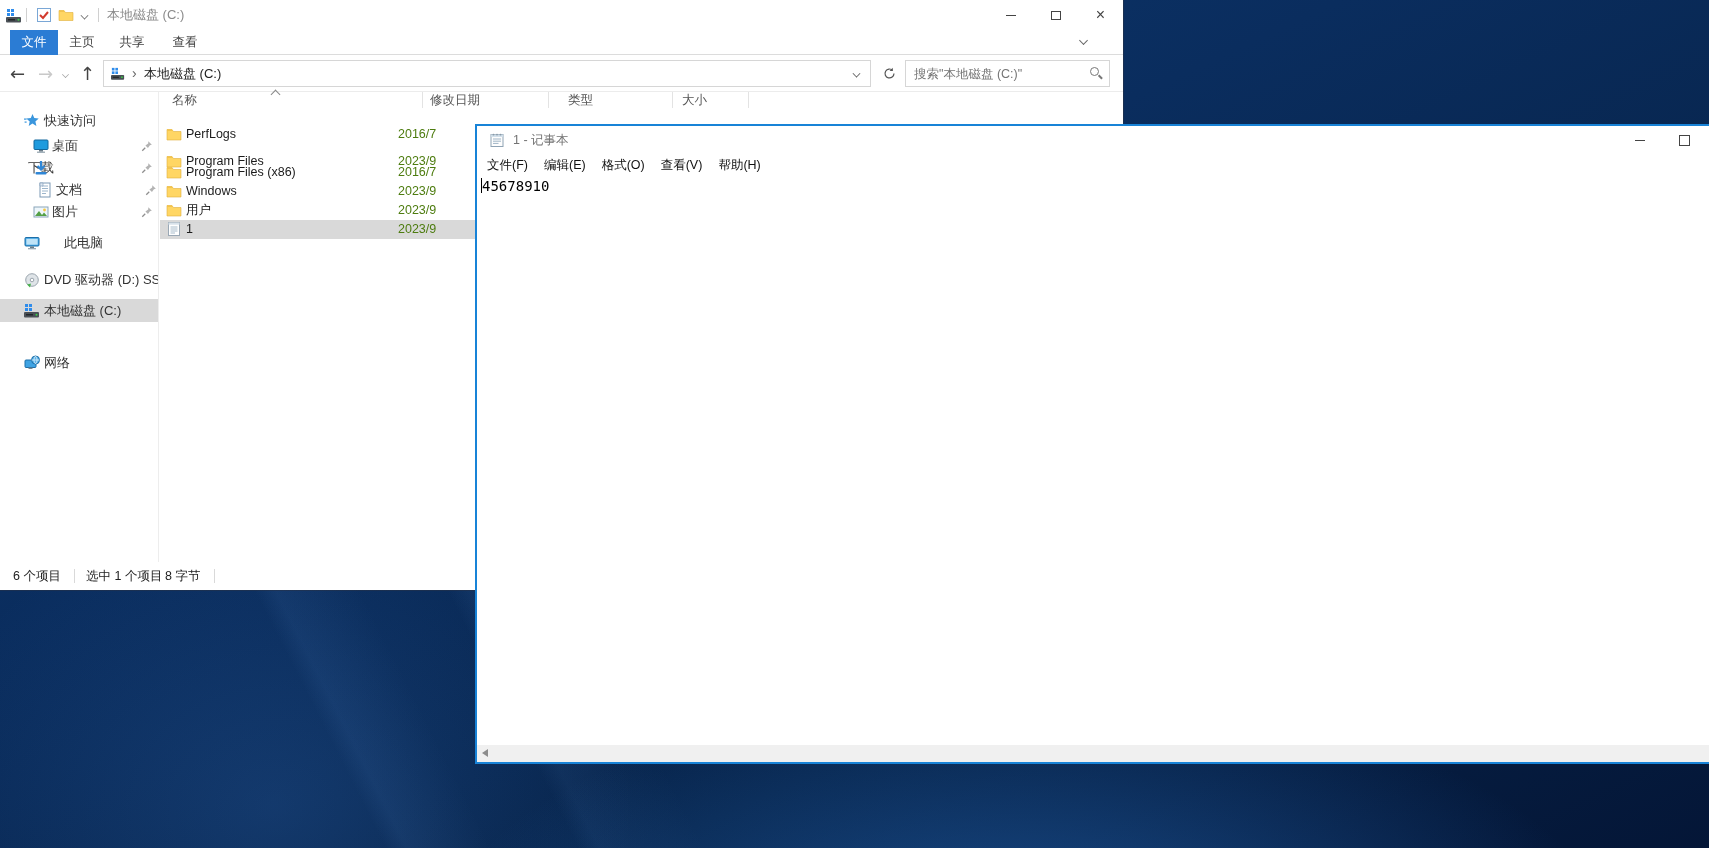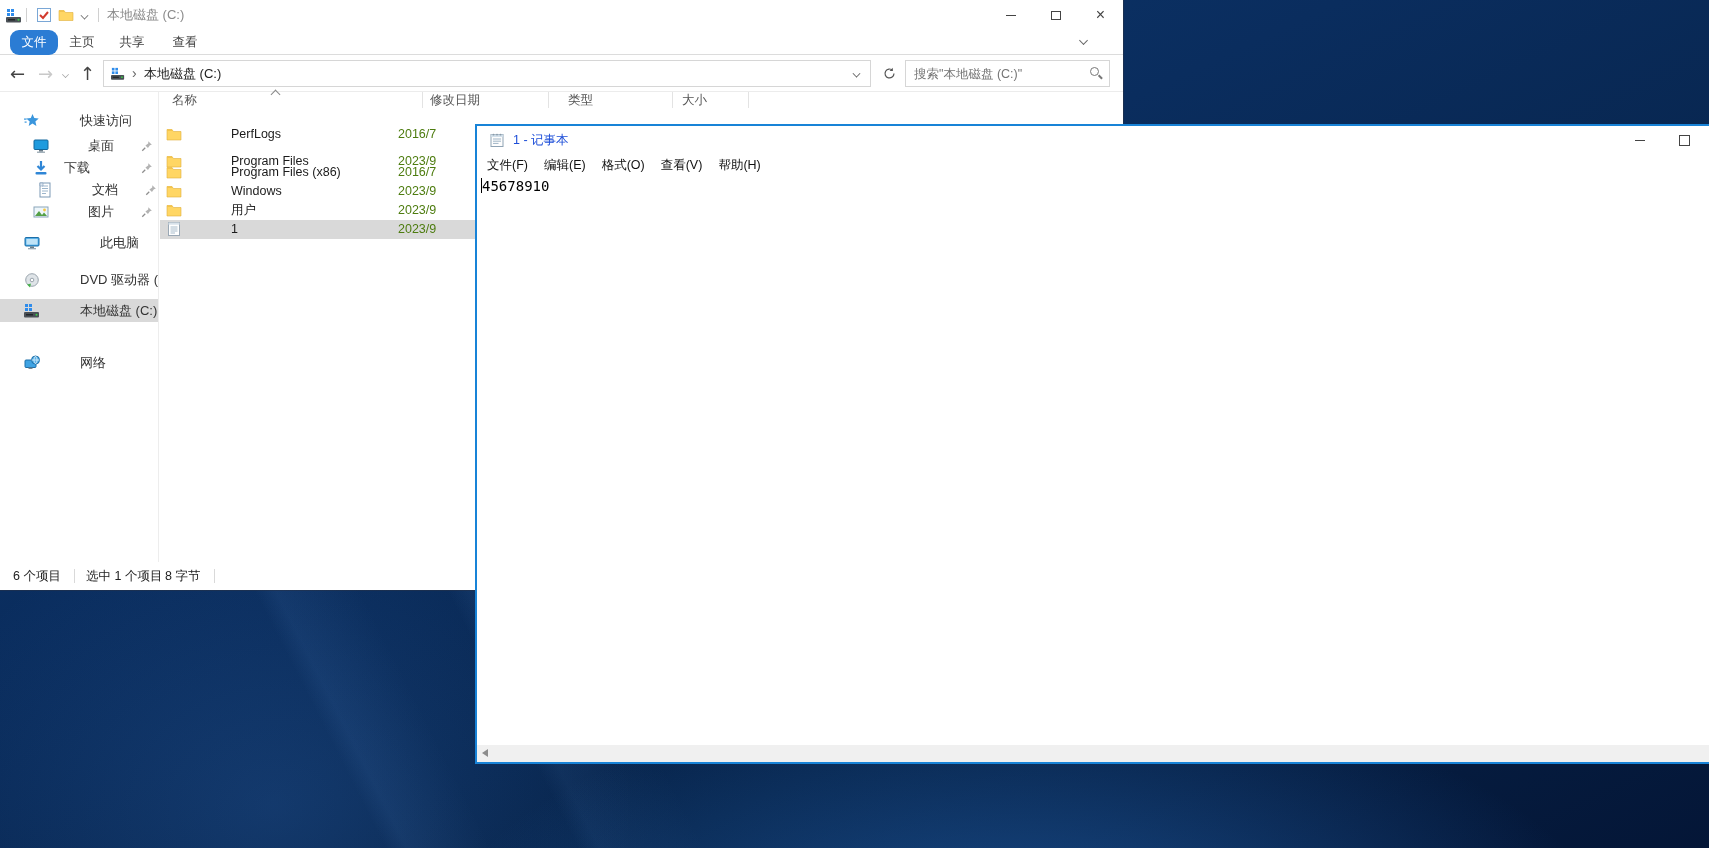--- a/index.html
+++ b/index.html
@@ -23,21 +23,21 @@
   .close-glyph{ font-size:16px; color:#444; line-height:1; }
 
   
   .explorer{ left:0; top:0; width:1123px; height:590px; box-shadow:0 0 0 1px rgba(40,50,70,.55); z-index:1; }
   .ex-titlebar{ position:absolute; left:0; top:0; width:100%; height:30px; background:#fff; }
   .ex-title{ position:absolute; left:107px; top:0; line-height:30px; font-size:13px; color:#8a8a8a; white-space:nowrap; }
   .qat-sep{ position:absolute; top:8px; width:1px; height:14px; background:#d0d0d0; }
   .ex-ctls{ position:absolute; left:988px; top:0; height:30px; display:flex; }
 
   .ex-tabs{ position:absolute; left:0; top:30px; width:100%; height:25px; border-bottom:1px solid #dcdcdc; background:#fff; }
-  .tab{ position:absolute; top:0; height:25px; line-height:25px; text-align:center; font-size:12.5px; color:#444;border-radius:9px; }
+  .tab{ position:absolute; top:0; height:25px; line-height:25px; text-align:center; font-size:12.5px; color:#444; }
   .tab-file{ left:10px; width:48px; color:#fff; }
   .tab-home{ left:58px; width:48px; }
   .tab-share{ left:108px; width:48px; }
   .tab-view{ left:160px; width:50px; }
   .chev{ display:inline-block; width:7px; height:7px; border-right:1.5px solid #666; border-bottom:1.5px solid #666; transform:rotate(45deg); }
   .chev-up{ transform:rotate(-135deg); }
   .help-circle{ position:absolute; left:1100px; top:32px; width:18px; height:18px; border-radius:50%; color:#fff; font-size:12px; font-weight:bold; text-align:center; line-height:18px; }
 
   .ex-toolbar{ position:absolute; left:0; top:55px; width:100%; height:37px; background:#fff; border-bottom:1px solid #ececec; }
   .nav-glyph{ position:absolute; top:0; height:37px; line-height:37px; font-size:18px; font-family:"DejaVu Sans",sans-serif; }
@@ -45,43 +45,43 @@
   .addr-box{ left:103px; width:768px; }
   .addr-text{ position:absolute; left:40px; top:0; line-height:25px; font-size:13px; color:#222; white-space:nowrap; }
   .crumb-sep{ position:absolute; left:28px; top:0; line-height:25px; font-size:14px; color:#666; }
   .refresh-box{ position:absolute; left:876px; top:5px; width:27px; height:27px; display:flex; align-items:center; justify-content:center; }
   .search-box{ left:905px; width:205px; }
   .search-box input{ position:absolute; left:8px; top:0; width:160px; height:25px; border:none; outline:none; font-size:12.5px; color:#555; font-family:inherit; background:transparent; }
   .magnifier{ position:absolute; right:10px; top:6px; width:9px; height:9px; border:1.6px solid #777; border-radius:50%; }
   .magnifier::after{ content:""; position:absolute; left:7px; top:8px; width:5px; height:1.6px; background:#777; transform:rotate(45deg); }
 
   .sidebar-divider{ position:absolute; left:158px; top:92px; width:1px; height:470px; background:#ededed; }
-  .side-item{ position:absolute; height:22px; line-height:22px; font-size:13px; color:#333; white-space:nowrap;padding-left:36px; }
+  .side-item{ position:absolute; height:22px; line-height:22px; font-size:13px; color:#333; white-space:nowrap; }
   .side-item .lbl{ vertical-align:top; }
   .side-ico{ position:absolute; top:3px; width:16px; height:16px; }
   .pin{ position:absolute; left:140px; top:4px; width:14px; height:14px; }
   .side-sel{ position:absolute; left:0; top:299px; width:158px; height:23px; background:#d9d9d9; }
 
   .col-head{ position:absolute; top:88px; height:24px; line-height:24px; font-size:12.5px; color:#555; }
   .col-div{ position:absolute; top:92px; width:1px; height:16px; background:#e3e3e3; }
   .sort-chev{ position:absolute; left:272px; top:91px; }
   .frow{ position:absolute; left:160px; width:600px; height:19px; }
   .frow .fico{ position:absolute; left:6px; top:1px; width:16px; height:16px; }
-  .frow .fname{ position:absolute; left:26px; top:0; line-height:19px; font-size:12.5px; color:#1b1b1b; white-space:nowrap;margin-left:45px; }
+  .frow .fname{ position:absolute; left:26px; top:0; line-height:19px; font-size:12.5px; color:#1b1b1b; white-space:nowrap; }
   .frow .fdate{ position:absolute; left:238px; top:0; line-height:19px; font-size:12.5px; color:#4d7c0f; white-space:nowrap; }
   .frow-sel{ background:#d9d9d9; }
 
   .statusbar{ position:absolute; left:0; top:562px; width:100%; height:28px; background:#fff; }
   .status-item{ position:absolute; top:0; line-height:28px; font-size:12.5px; color:#222; white-space:nowrap; }
   .status-sep{ position:absolute; top:7px; width:1px; height:14px; background:#d9d9d9; }
 
   
   .notepad{ left:475px; top:124px; width:1240px; height:640px; border:2px solid #1883d7; z-index:2; }
   .np-titlebar{ position:absolute; left:0; top:0; width:100%; height:28px; background:#fff; }
-  .np-title{ position:absolute; left:36px; top:0; line-height:28px; font-size:12.5px; color:#1d4ed8; }
+  .np-title{ position:absolute; left:36px; top:0; line-height:28px; font-size:12.5px; color:#737373; }
   .np-ctls{ position:absolute; left:1140px; top:0; height:28px; display:flex; }
   .np-menubar{ position:absolute; left:0; top:28px; width:100%; height:22px; background:#fff; display:flex; padding-left:2px; }
   .np-menu{ padding:0 8px; line-height:22px; font-size:12.5px; color:#111; }
   .np-text{ position:absolute; left:0; top:50px; right:0; bottom:17px; background:#fff; padding:2px 0 0 4px; font-family:"DejaVu Sans Mono","Liberation Mono",monospace; font-size:14px; color:#000; }
   .caret{ display:inline-block; width:1px; height:15px; background:#000; vertical-align:-2px; margin-right:0px; }
   .np-hscroll{ position:absolute; left:0; bottom:0; right:0; height:17px; background:#f0f0f0; }
   .scroll-larrow{ position:absolute; left:5px; top:4px; width:0; height:0; border-top:4.5px solid transparent; border-bottom:4.5px solid transparent; border-right:6px solid #8c8c8c; }
 
   
   .watermark{ position:absolute; left:1433px; top:762px; z-index:3; color:rgba(255,255,255,.62); }

